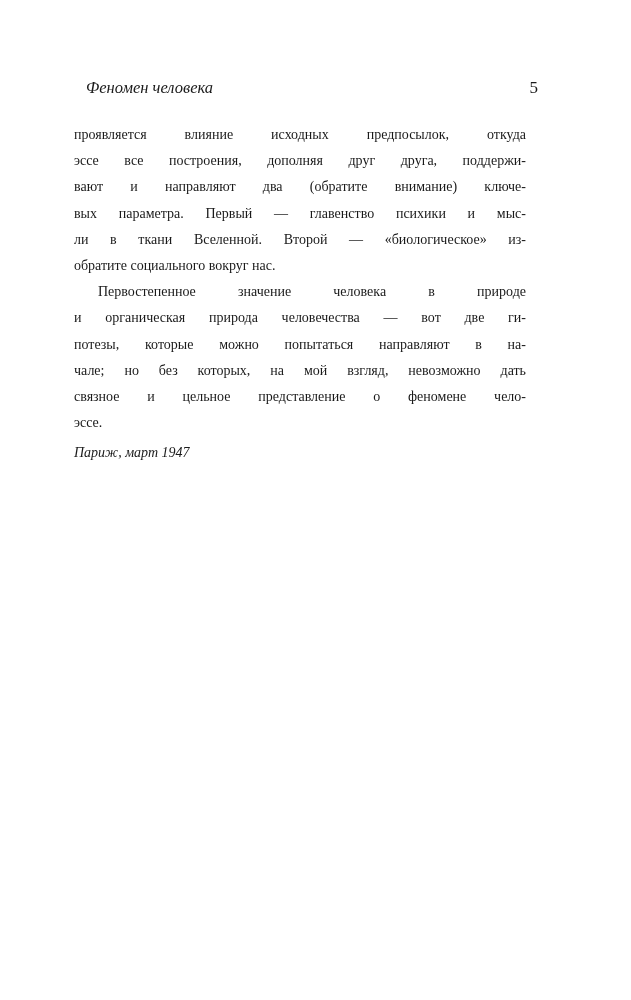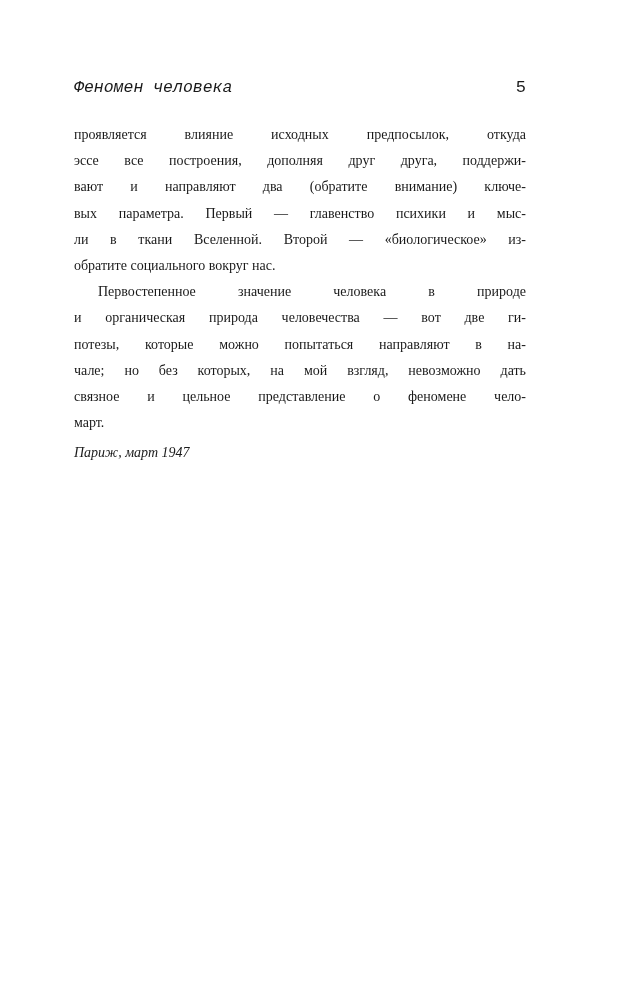--- a/index.html
+++ b/index.html
@@ -1,20 +1,20 @@
 <!DOCTYPE html>
 <html><head>
 <meta charset="utf-8">
 <style>
   html, body { margin:0; padding:0; background:#ffffff; }
   body { width:631px; height:1000px; position:relative; overflow:hidden; }
   .page { position:absolute; left:74px; top:0; width:452px; color:#1a1a1a;
           font-family:"Liberation Serif","DejaVu Serif",serif; }
-  .running-head { position:absolute; top:78px; left:0; width:452px; height:24px;
-          font-size:16.5px; font-style:italic;font-family:Liberation Mono, monospace; }
+  .running-head { position:absolute; top:78px; left:12px; width:452px; height:24px;
+          font-size:16.5px; font-style:italic; }
   .running-head .title { position:absolute; left:0; top:0; }
   .running-head .folio { position:absolute; right:0; top:0; font-style:normal; font-size:17px; }
   .body { position:absolute; top:122px; left:0; width:452px; font-size:14px; line-height:26.2px; }
   .line { display:block; white-space:nowrap; text-align:justify; text-align-last:justify; height:26.2px; }
   .line.last { text-align-last:left; }
   .line.indent { padding-left:24px; }
   .signature { display:block; text-align:left; font-style:italic; height:30px; line-height:30px; margin-top:2px; }
 </style>
 </head>
 <body>
@@ -33,17 +33,17 @@
       <span class="line">вых параметра. Первый — главенство психики и мыс-</span>
       <span class="line">ли в ткани Вселенной. Второй — «биологическое» из-</span>
       <span class="line last">обратите социального вокруг нас.</span>
     </div>
     <div>
       <span class="line indent">Первостепенное значение человека в природе</span>
       <span class="line">и органическая природа человечества — вот две ги-</span>
       <span class="line">потезы, которые можно попытаться направляют в на-</span>
       <span class="line">чале; но без которых, на мой взгляд, невозможно дать</span>
       <span class="line">связное и цельное представление о феномене чело-</span>
-      <span class="line last">март.</span>
+      <span class="line last">эссе.</span>
     </div>
     <span class="signature">Париж, март 1947</span>
   </div>
 </div>
 
 </body></html>

